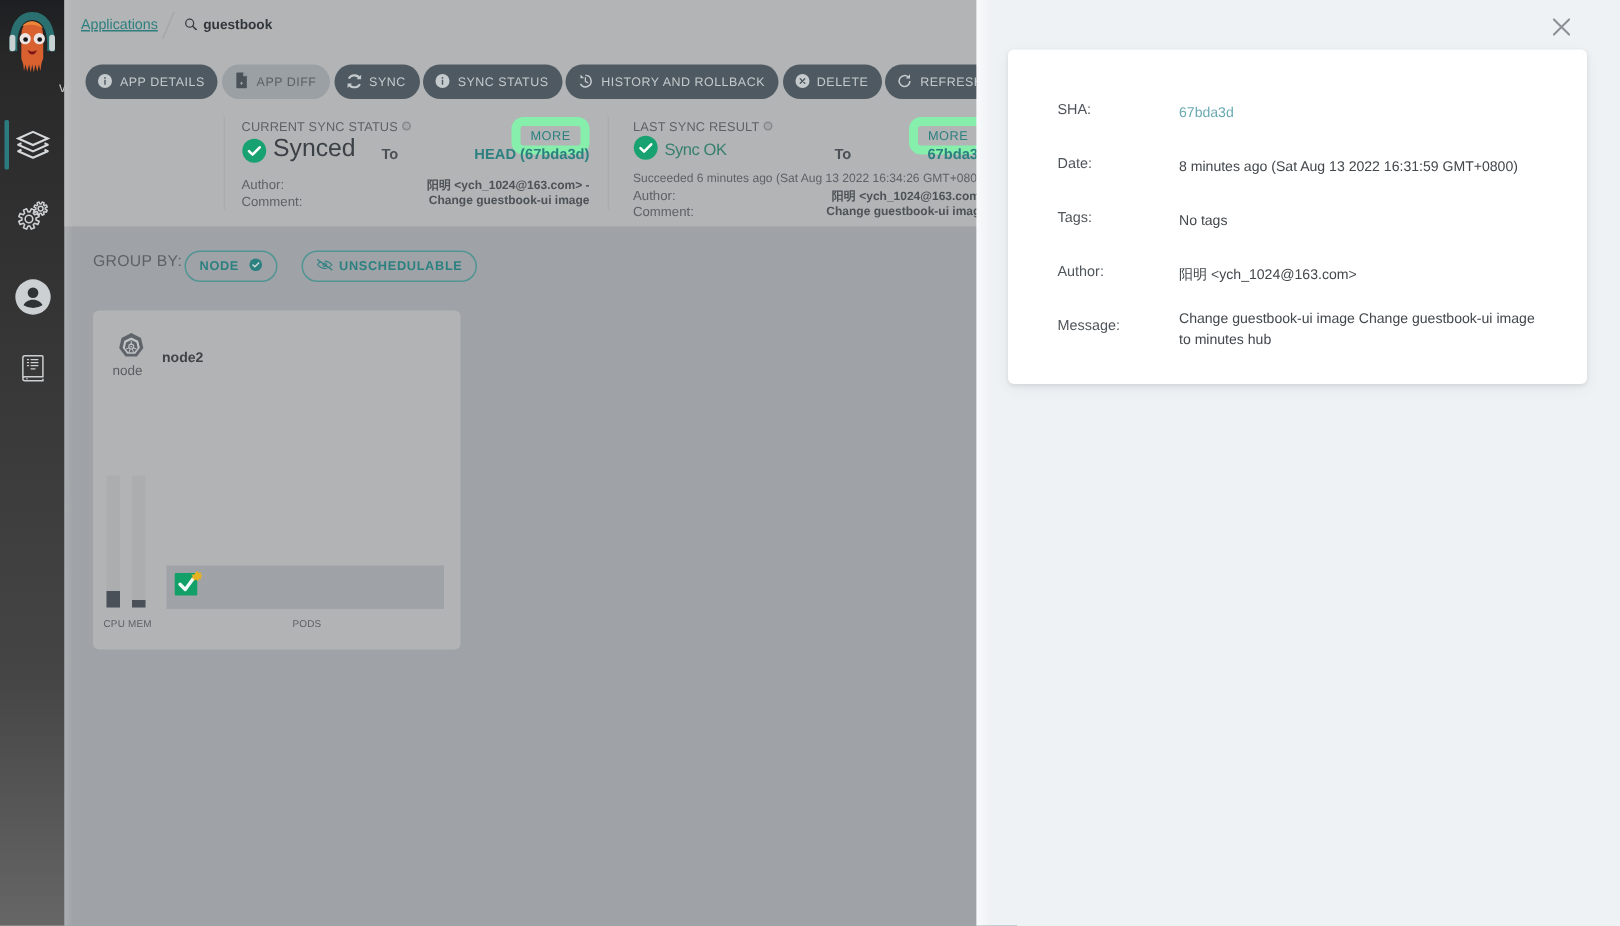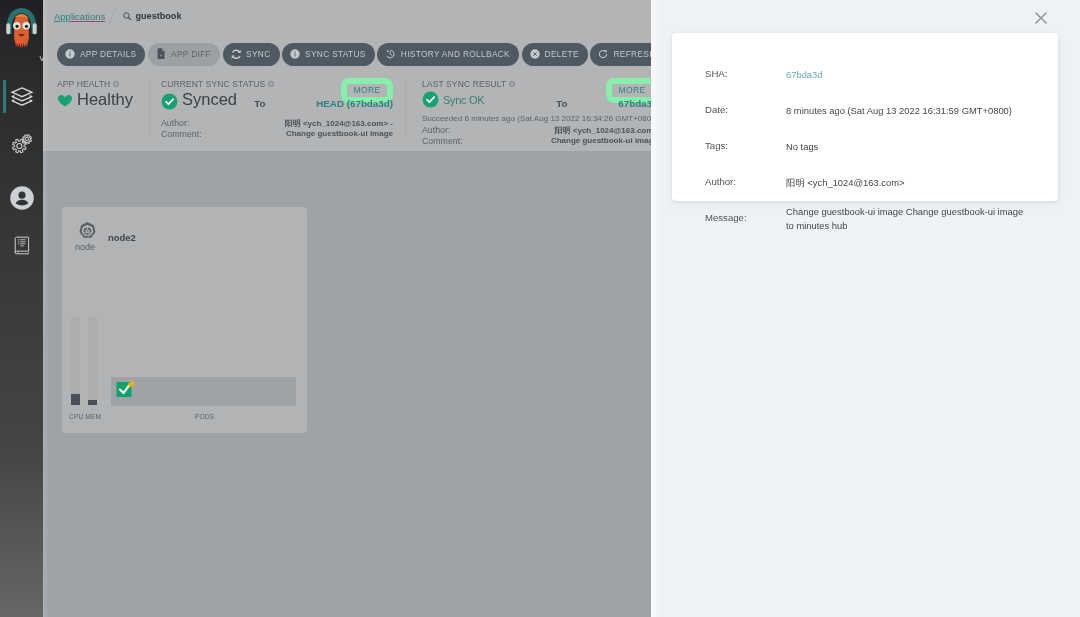--- a/index.html
+++ b/index.html
@@ -74,21 +74,21 @@
   .barfill{position:absolute;bottom:0;left:0;right:0;background:#4a5057;}
   .barlbl{position:absolute;font-size:6.6px;color:#5a6065;letter-spacing:.15px;}
   .podbox{position:absolute;background:#9FA2A6;}
   .pod{position:absolute;}
 
   
   .overlay{position:absolute;left:651px;top:0;width:429px;height:617px;background:#EFF2F5;}
   .overlay-edge{position:absolute;left:651px;top:0;width:10px;height:617px;
                 background:linear-gradient(90deg,rgba(255,255,255,.55),rgba(255,255,255,0));}
   .closebtn{position:absolute;left:1030px;top:7px;width:22px;height:22px;}
-  .card{position:absolute;left:672px;top:33px;width:386px;height:168px;background:#fff;
+  .card{position:absolute;left:672px;top:33px;width:386px;height:223px;background:#fff;
         border-radius:4px;box-shadow:0 1px 3px rgba(40,50,60,.10),0 3px 10px rgba(40,50,60,.06);}
   .frow{position:absolute;left:0;width:100%;}
   .flabel{position:absolute;left:33px;font-size:9.6px;color:#4f555a;}
   .fvalue{position:absolute;left:114px;right:34px;font-size:9.4px;color:#42474c;line-height:14.2px;}
   .fvalue.link{color:#6aa9b2;}
 </style>
 </head>
 <body>
 
 <div class="app">
@@ -204,28 +204,20 @@
       </span><span class="abtn">
         <span class="ic"><svg width="10" height="10" viewBox="0 0 512 512">
               <path d="M440 256 a184 184 0 1 1 -54 -130" fill="none" stroke="#c5cacd" stroke-width="52"></path>
               <path d="M444 22 v146 h-146z" fill="#c5cacd"></path>
             </svg></span><span>REFRESH</span>
       </span>
     </div>
 
     <div class="statusrow">
 
-      <div class="spanel" style="left:14px;width:118px">
-        <div class="slabel"><span>APP HEALTH</span><span class="qmark"></span></div>
-        <div class="sval">
-          <svg width="16" height="15" viewBox="0 0 512 512" style="vertical-align:-1.5px">
-              <path d="M256 464 C150 390 16 300 16 180 C16 110 70 64 130 64 C180 64 230 96 256 144 C282 96 332 64 382 64 C442 64 496 110 496 180 C496 300 362 390 256 464Z" fill="#18a171"></path>
-            </svg><span class="t">Healthy</span>
-        </div>
-      </div>
 
       <div class="spanel" style="left:118px;width:232px">
         <div class="divider" style="left:-12px"></div>
         <div class="slabel"><span>CURRENT SYNC STATUS</span><span class="qmark"></span></div>
         <div class="sval">
           <svg width="17" height="17" viewBox="0 0 512 512" style="vertical-align:-3px">
               <circle cx="256" cy="256" r="240" fill="#18a171"></circle>
               <path d="M150 262 L222 334 L366 186" fill="none" stroke="#fff" stroke-width="50" stroke-linecap="round" stroke-linejoin="round"></path>
             </svg><span class="t">Synced</span>
         </div>
@@ -249,20 +241,37 @@
         <div class="more" style="right:0;top:2px"><span>MORE</span></div>
         <div class="revline" style="right:0;top:22px"><span>To</span> <a>67bda3d</a></div>
         <div class="succ" style="left:0;top:38px"><span>Succeeded 6 minutes ago (Sat Aug 13 2022 16:34:26 GMT+0800</span></div>
         <div class="meta" style="left:0;top:49px"><span>Author:</span></div>
         <div class="meta" style="left:0;top:60px"><span>Comment:</span></div>
         <div class="metaR" style="right:0;top:49px"><span>阳明 &lt;ych_1024@163.com&gt;</span></div>
         <div class="metaR" style="right:0;top:60px"><span>Change guestbook-ui image</span></div>
       </div>
     </div>
 
+    <div class="groupby">
+      <span class="gblabel">GROUP BY:</span>
+      <span class="pill" style="left:80px;top:15px">
+        <span>NODE</span>
+        <svg width="9" height="9" viewBox="0 0 512 512" style="vertical-align:-1px;margin-left:4px">
+            <circle cx="256" cy="256" r="240" fill="#2d8080"></circle>
+            <path d="M150 262 L222 334 L366 186" fill="none" stroke="#cfd9d9" stroke-width="56" stroke-linecap="round" stroke-linejoin="round"></path>
+          </svg>
+      </span>
+      <span class="pill" style="left:158px;top:15px">
+        <svg width="11" height="9" viewBox="0 0 640 512" style="vertical-align:-1px;margin-right:4px">
+            <path d="M320 112 c120 0 220 80 280 144 -30 34 -70 72 -120 100 M180 128 C110 160 60 212 40 256 c60 64 160 144 280 144 40 0 78 -9 112 -23" fill="none" stroke="#2d8080" stroke-width="40"></path>
+            <circle cx="320" cy="256" r="70" fill="none" stroke="#2d8080" stroke-width="40"></circle>
+            <path d="M40 60 L600 452" stroke="#2d8080" stroke-width="46" stroke-linecap="round"></path>
+          </svg><span>UNSCHEDULABLE</span>
+      </span>
+    </div>
 
     <div class="nodecard" style="left:19px;top:207px;width:245px;height:226px">
       <svg class="kicon" width="21" height="21" viewBox="0 0 512 512" style="left:15px;top:14px">
         <path d="M256 26 L414 104 L452 268 L348 406 L164 406 L60 268 L98 104 Z" fill="#5e646a"></path>
         <path d="M256 96 L368 150 L395 266 L321 362 L191 362 L117 266 L144 150 Z" fill="#c2c5c7"></path>
         <path d="M256 140 L340 180 L360 267 L305 339 L207 339 L152 267 L172 180 Z" fill="#5e646a"></path>
         <circle cx="256" cy="245" r="40" fill="none" stroke="#c2c5c7" stroke-width="18"></circle>
         <path d="M256 205 v-48 M226 262 l-44 20 M286 262 l44 20 M236 290 l-16 46 M276 290 l16 46" stroke="#c2c5c7" stroke-width="17" stroke-linecap="round"></path>
         <circle cx="256" cy="245" r="14" fill="#c2c5c7"></circle>
       </svg>

